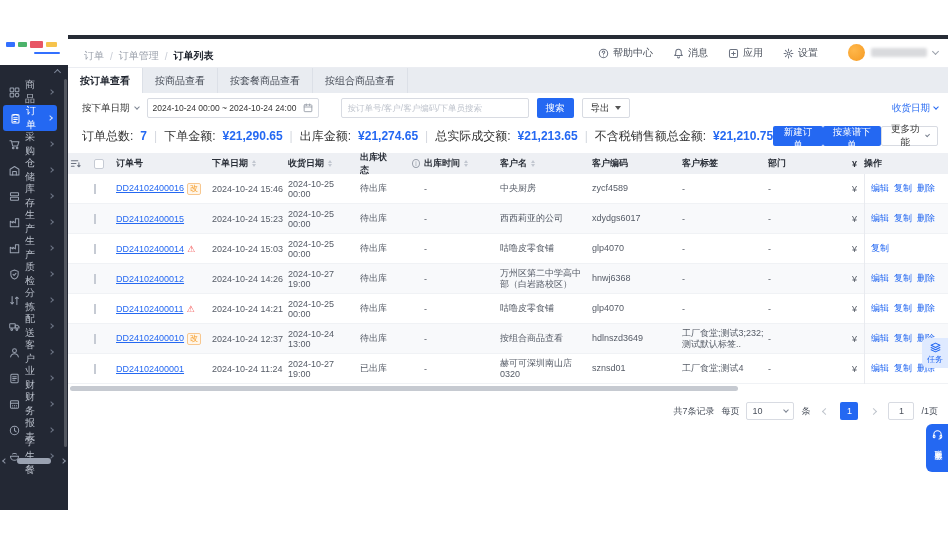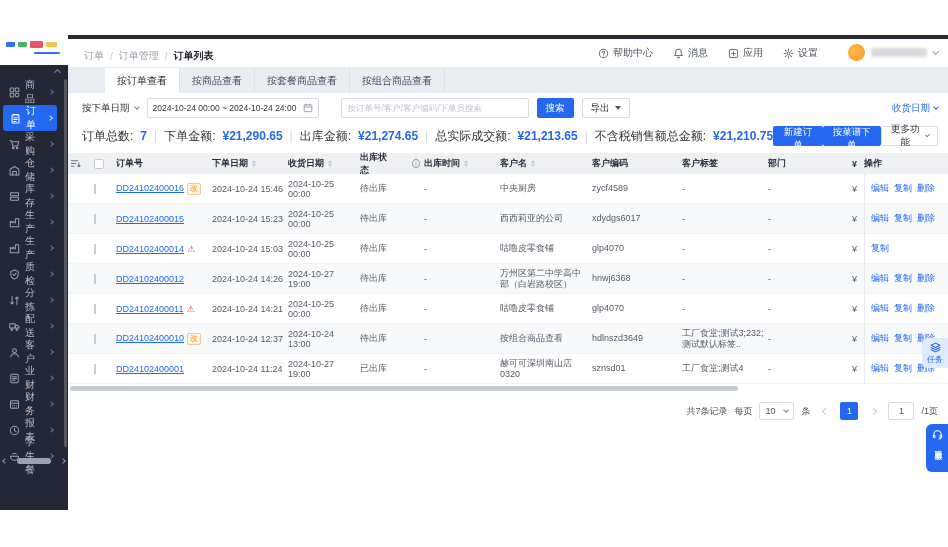--- a/index.html
+++ b/index.html
@@ -42,21 +42,21 @@
   .top-act .ic { width:11px; height:11px; color:#6b7280; }
   .avatar-wrap { position:absolute; right:10px; top:9px; display:flex; align-items:center; gap:6px; cursor:pointer; }
   .avatar { width:17px; height:17px; border-radius:50%; background:radial-gradient(circle at 35% 35%,#ffb74a,#f59a23); }
   .redacted { width:56px; height:9px; background:#d9dadd; border-radius:2px; filter:blur(1.5px); }
   .chev-down-thin { width:5px; height:5px; border-right:1px solid #9aa0ab; border-bottom:1px solid #9aa0ab; transform:rotate(45deg); margin-top:-3px; }
 
   
   .content { position:absolute; left:68px; top:33px; right:0; bottom:0; background:#e9ecf1; }
   .tabs { display:flex; height:25px; background:#e9ecf1; }
   .tab { padding:0 12px; line-height:25px; font-size:10px; color:#454b56; border-right:1px solid #dce0e7; cursor:pointer; }
-  .tab.active { background:#fff; color:#1f242e; font-weight:normal;margin-left:37px; }
+  .tab.active { background:#fff; color:#1f242e; font-weight:bold; }
   .panel { position:absolute; left:0; top:25px; right:0; bottom:0; background:#fff; }
 
   .filter-row { display:flex; align-items:center; height:22px; margin:4px 10px 0 14px; gap:8px; font-size:9.5px; }
   .field-select { display:flex; align-items:center; gap:5px; color:#333; cursor:pointer; }
   .chev { width:4px; height:4px; border-right:1px solid #7d8492; border-bottom:1px solid #7d8492; transform:rotate(45deg); margin-top:-2px; }
   .chev.blue { border-color:#2468f2; }
   .date-input { display:flex; align-items:center; justify-content:space-between; height:20px; width:172px; border:1px solid #d8dbe2; border-radius:2px; padding:0 5px; color:#333; font-size:8.5px; cursor:pointer; }
   .cal { width:10px; height:10px; color:#9aa0ab; flex:none; }
   .cal .ic { width:10px; height:10px; }
   .search-input { height:20px; width:188px; border:1px solid #d8dbe2; border-radius:2px; font-size:8.5px; padding:0 6px; color:#333; outline:none; margin-left:14px; font-family:inherit; }
@@ -89,21 +89,21 @@
   .badge { display:inline-block; margin-left:3px; padding:0 2px; border:1px solid #f7c78f; background:#fff6ea; color:#f59a23; font-size:8px; line-height:10px; border-radius:2px; }
   .warn { color:#f24848; font-size:9px; margin-left:3px; }
   .wrap2 { white-space:normal; line-height:11px; max-height:22px; overflow:hidden; }
   .cell-actions { border-left:1px solid #e8eaef; height:30px; display:flex; align-items:center; gap:5px; padding-left:6px; }
   .alink { color:#2468f2; cursor:pointer; white-space:nowrap; }
 
   .h-scroll { height:7px; margin:1px 4px 0 2px; position:relative; }
   .h-scroll .thumb { position:absolute; left:0; top:1px; width:668px; height:5px; background:#c6cad1; border-radius:3px; cursor:grab; }
 
   .pagination { display:flex; align-items:center; justify-content:flex-end; gap:7px; margin:10px 10px 0 0; font-size:9px; color:#4b515c; }
-  .pg-select { display:inline-flex; align-items:center; gap:9px; border:1px solid #d8dbe2; border-radius:2px; height:18px; padding:0 5px; cursor:pointer; background:#fff; }
+  .pg-select { display:inline-flex; align-items:center; gap:22px; border:1px solid #d8dbe2; border-radius:2px; height:18px; padding:0 5px; cursor:pointer; background:#fff; }
   .pg-arrow { width:16px; height:16px; display:inline-flex; align-items:center; justify-content:center; cursor:pointer; }
   .chev-left { width:5px; height:5px; border-left:1px solid #bfc4cc; border-bottom:1px solid #bfc4cc; transform:rotate(45deg); }
   .chev-right { width:5px; height:5px; border-left:1px solid #bfc4cc; border-bottom:1px solid #bfc4cc; transform:rotate(-135deg); }
   .pg-page { width:18px; height:18px; background:#2468f2; color:#fff; border-radius:2px; display:inline-flex; align-items:center; justify-content:center; cursor:pointer; }
   .pg-input { width:26px; height:18px; border:1px solid #d8dbe2; border-radius:2px; display:inline-flex; align-items:center; justify-content:center; background:#fff; cursor:text; }
 
   .float-tasks { position:absolute; right:0; top:303px; width:26px; height:30px; background:#dfeaff; border-radius:6px 0 0 6px; display:flex; flex-direction:column; align-items:center; justify-content:center; gap:1px; color:#2468f2; font-size:8px; cursor:pointer; }
   .float-tasks .ic { width:11px; height:11px; }
   .float-support { position:absolute; right:0; top:389px; width:22px; height:48px; background:#2468f2; border-radius:6px 0 0 6px; color:#fff; display:flex; flex-direction:column; align-items:center; padding-top:5px; gap:3px; font-size:8px; cursor:pointer; }
   .float-support .ic { width:11px; height:11px; color:#fff; }

